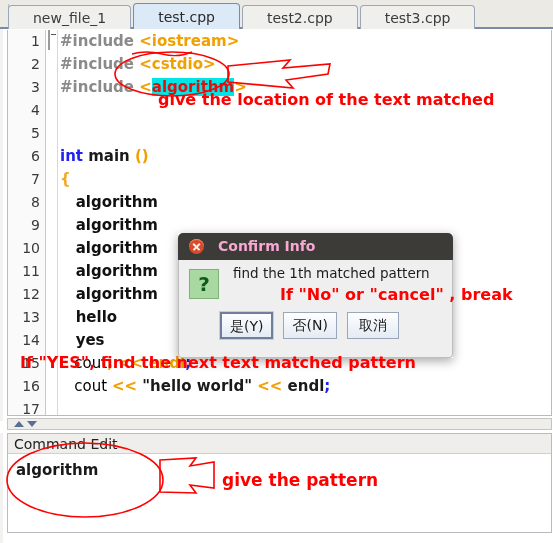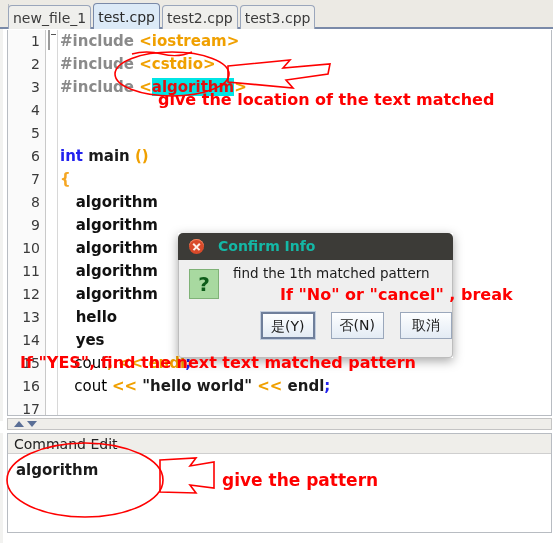--- a/index.html
+++ b/index.html
@@ -11,21 +11,21 @@
   }
 
   
   #app{position:absolute;left:0;top:0;width:553px;height:543px;background:#ffffff;}
 
   
   #tabbar{position:absolute;left:0;top:0;width:553px;height:29px;background:#eceae4;
           border-bottom:2px solid #7a8aa8;box-sizing:border-box;}
   #tabbar .tabstrip{position:absolute;left:8px;top:3px;height:26px;display:flex;align-items:flex-end;}
   .tab{
-    height:24px;line-height:24px;padding:0 4px;margin-right:2px;
+    height:24px;line-height:24px;padding:0 24px;margin-right:2px;
     border:1px solid #9aa6bb;border-bottom:none;
     border-radius:4px 4px 0 0;
     background:#efefec;color:#3b3b3b;
     font-size:14px;white-space:nowrap;box-sizing:border-box;
     cursor:default;
     margin-top:48px;
   }
   .tab.active{background:#dceaf7;color:#2a2a2a;border-color:#7a8aa8;height:26px;line-height:26px;}
   #tabbar .leftnub{position:absolute;left:0;top:4px;width:8px;height:22px;
                    border-right:1px solid #b9bdc4;background:#eceae4;}
@@ -81,33 +81,33 @@
   #cmdlabel{position:absolute;left:0;top:0;width:100%;height:20px;line-height:20px;
             background:#efeeea;border-bottom:1px solid #cfcfcf;box-sizing:border-box;
             font-size:14px;color:#222;padding-left:6px;}
   #cmdinput{position:absolute;left:0;top:21px;width:100%;height:77px;background:#fff;
             font-size:15px;color:#1a1a1a;padding:6px 0 0 8px;box-sizing:border-box;font-weight:600;}
 
   
   #dialog{position:absolute;left:178px;top:233px;width:275px;height:125px;
           box-shadow:0 3px 10px rgba(0,0,0,.35);}
   #dlgtitle{height:27px;background:#3c3b37;border-radius:5px 5px 0 0;position:relative;}
-  #dlgtitle .ttl{position:absolute;left:40px;top:0;height:27px;line-height:27px;color:#14b8a6;
+  #dlgtitle .ttl{position:absolute;left:40px;top:0;height:27px;line-height:27px;color:#f9a8d4;
                  font-size:14px;font-weight:700;}
   #dlgclose{position:absolute;left:11px;top:6px;width:15px;height:15px;border-radius:50%;
             background:#d94a2a;box-shadow:inset 0 1px 0 #f08a66;}
   #dlgclose:before,#dlgclose:after{content:"";position:absolute;left:3px;top:7px;width:9px;height:1.6px;background:#fdeee8;}
   #dlgclose:before{transform:rotate(45deg);} #dlgclose:after{transform:rotate(-45deg);}
   #dlgbody{height:98px;background:#efefef;border:1px solid #bdbdbd;border-top:none;
            border-radius:0 0 4px 4px;position:relative;box-sizing:border-box;}
   #dlgicon{position:absolute;left:10px;top:9px;width:30px;height:30px;background:#a8d9a0;
            border:1px solid #7fb277;box-sizing:border-box;color:#0d5c19;font-size:20px;font-weight:700;
            line-height:28px;text-align:center;font-family:"DejaVu Sans","Liberation Sans",sans-serif;}
   #dlgmsg{position:absolute;left:54px;top:4px;width:210px;font-size:13.5px;color:#1c1c1c;line-height:18px;}
-  #dlgbtns{position:absolute;left:0;top:52px;width:100%;display:flex;justify-content:flex-end;gap:16px;}
+  #dlgbtns{position:absolute;left:0;top:52px;width:100%;display:flex;justify-content:flex-start;gap:10px;padding-left:41px;}
   .dbtn{min-width:52px;height:27px;line-height:25px;text-align:center;padding:0 8px;
         border:1px solid #9aa7bb;background:linear-gradient(#fdfeff,#e3ebf4);
         color:#1a1a1a;font-size:14px;box-sizing:border-box;cursor:default;}
   .dbtn.focus{border:2px solid #6f7f9b;outline:1px solid #c3cede;}
 
   
   #annot{position:absolute;left:0;top:0;width:467px;height:543px;pointer-events:none;}
   .rtext{position:absolute;color:#fe0000;font-weight:700;white-space:nowrap;
          font-family:"DejaVu Sans","Liberation Sans",sans-serif;}
 </style>

